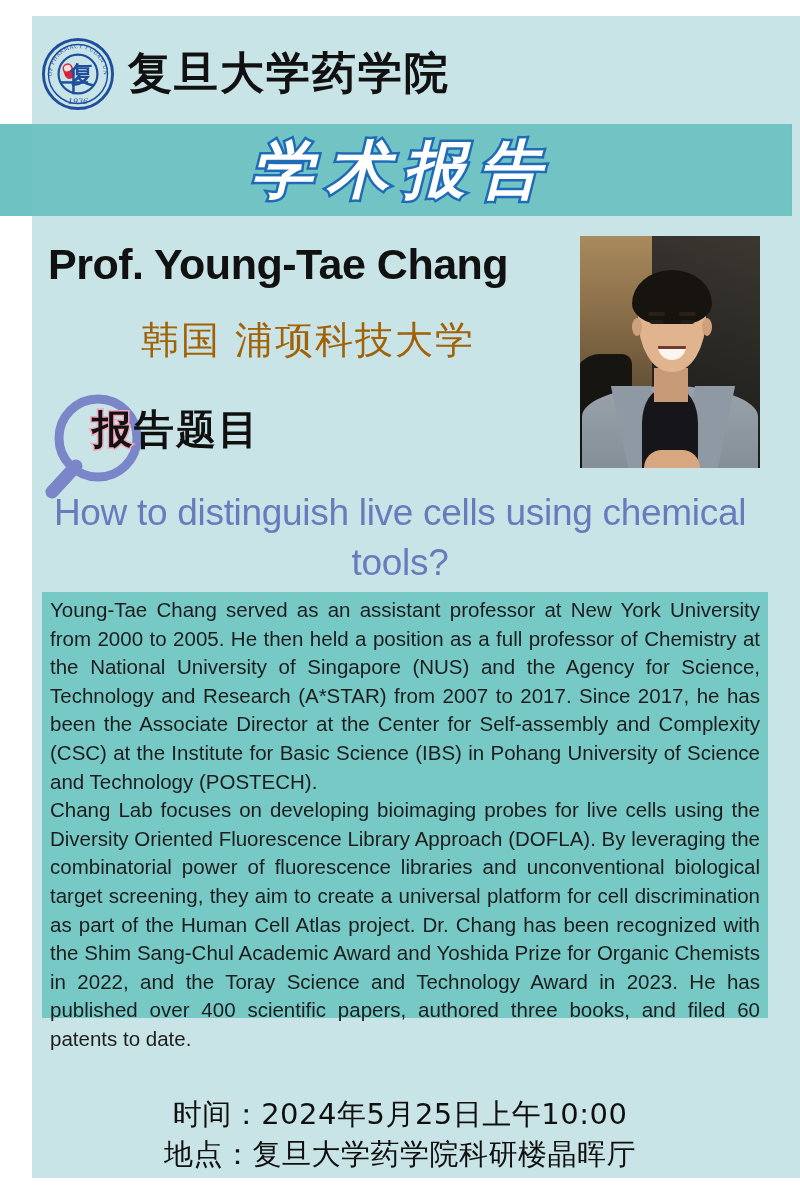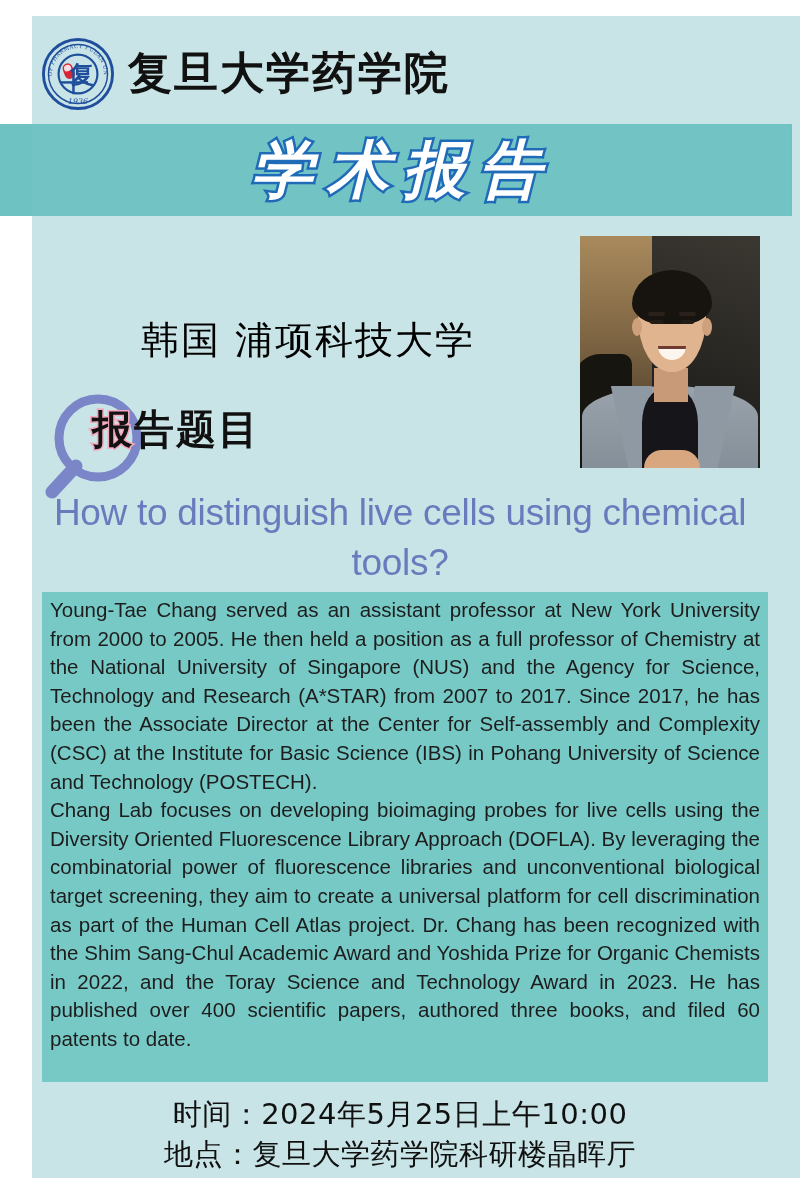--- a/index.html
+++ b/index.html
@@ -71,21 +71,21 @@
   
   .speaker-name{
     position:absolute;left:48px;top:240px;width:520px;
     font-size:43px;font-weight:700;color:#111111;
     letter-spacing:-0.5px;
     white-space:nowrap;
   }
   .speaker-affil{
     position:absolute;left:48px;top:315px;width:520px;
     text-align:center;
-    font-size:38px;font-weight:400;color:#000000;
+    font-size:38px;font-weight:400;color:#a16207;
     letter-spacing:2px;
     font-family:"DejaVu Sans","Liberation Sans",sans-serif;
   }
   .portrait{
     position:absolute;left:580px;top:236px;width:180px;height:232px;
     background:#2b2520;
     overflow:hidden;
   }
   .portrait .bg-warm{
     position:absolute;left:0;top:0;width:46%;height:100%;
@@ -191,21 +191,21 @@
   .talk-title{
     position:absolute;left:44px;top:488px;width:712px;
     text-align:center;
     font-size:37px;font-weight:400;color:#6a7bbd;
     line-height:1.35;
     letter-spacing:-0.3px;
   }
 
   
   .abstract{
-    position:absolute;left:42px;top:592px;width:726px;height:490px;
+    position:absolute;left:42px;top:592px;width:726px;height:426px;
     background:#77c9c6;
     padding:4px 8px 0 8px;
     box-sizing:border-box;
   }
   .abstract p{
     margin:0;
     text-align:justify;
     text-align-last:left;
     font-size:20.5px;
     line-height:28.6px;
@@ -258,20 +258,21 @@
       </span>
       <span class="school-name">复旦大学药学院</span>
     </div>
   </div>
 
   <div class="bg-left-strip"></div>
   <div class="title-band"></div>
   <div class="title-band-inner"></div>
   <div class="main-title">学术报告</div>
 
+  <div class="speaker-name">Prof. Young-Tae Chang</div>
   <div class="speaker-affil">韩国 浦项科技大学</div>
 
   <div class="portrait">
     <div class="bg-warm"></div>
     <div class="bg-dark"></div>
     <div class="chair"></div>
     <div class="jacket"></div>
     <div class="lapelL"></div>
     <div class="lapelR"></div>
     <div class="shirt"></div>

